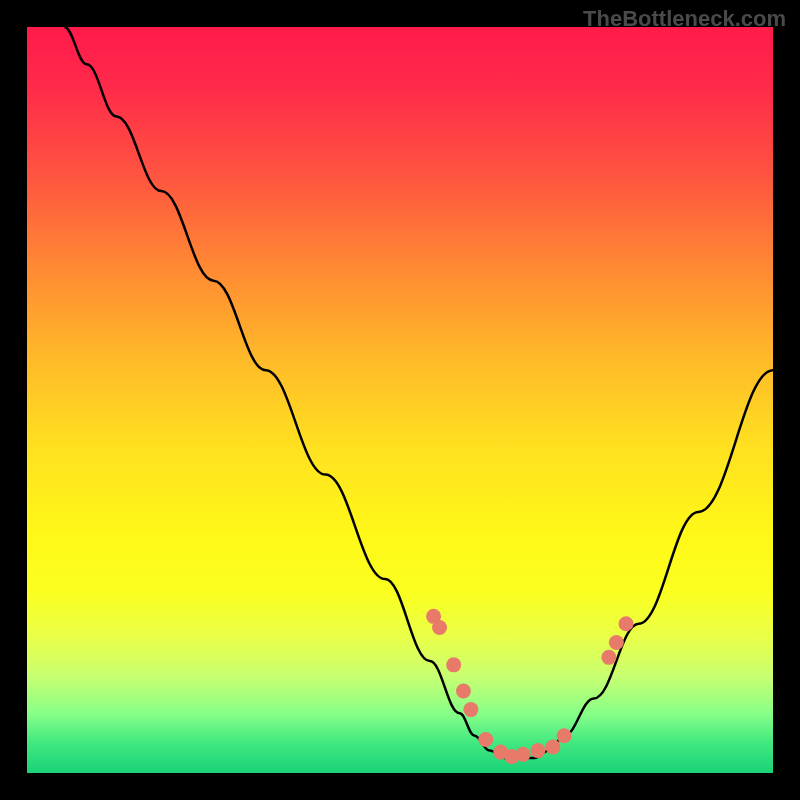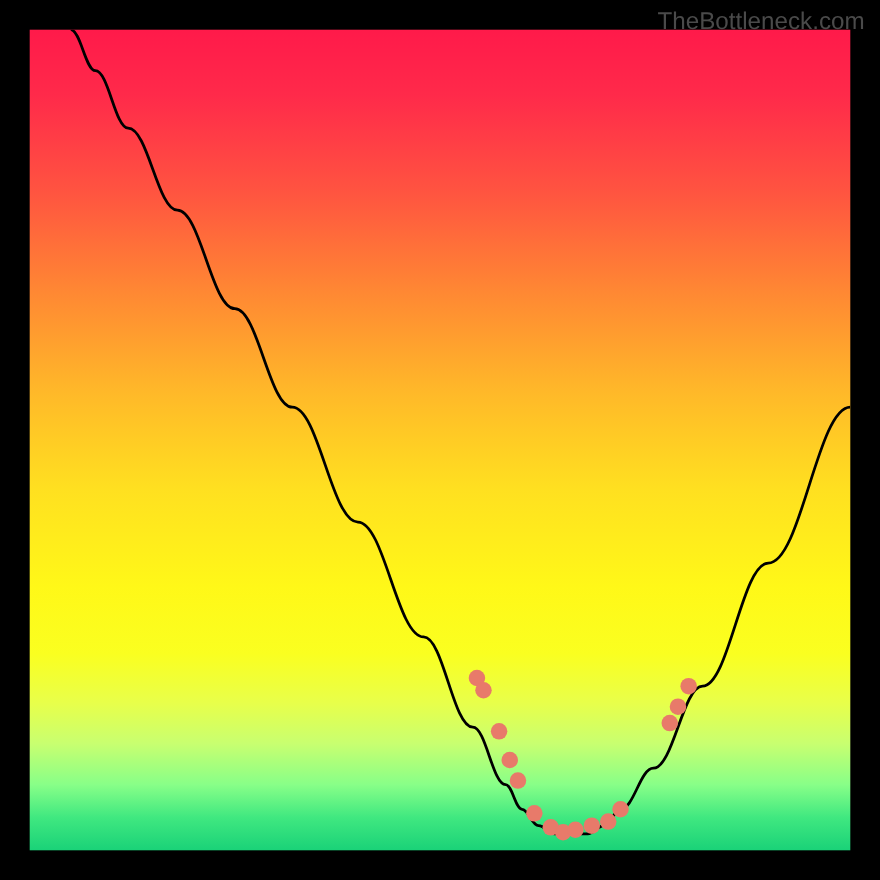--- a/index.html
+++ b/index.html
@@ -10,21 +10,21 @@
     position: relative;
     font-family: Arial, sans-serif;
     overflow: hidden;
   }
   .watermark {
     position: absolute;
     top: 6px;
     right: 14px;
     color: #4a4a4a;
     font-size: 22px;
-    font-weight: 400;
+    font-weight: 700;
     z-index: 10;
   }
   .plot-area {
     position: absolute;
     left: 27px;
     top: 27px;
     width: 746px;
     height: 746px;
     background: linear-gradient(to bottom,
       #ff1a4a 0%,

